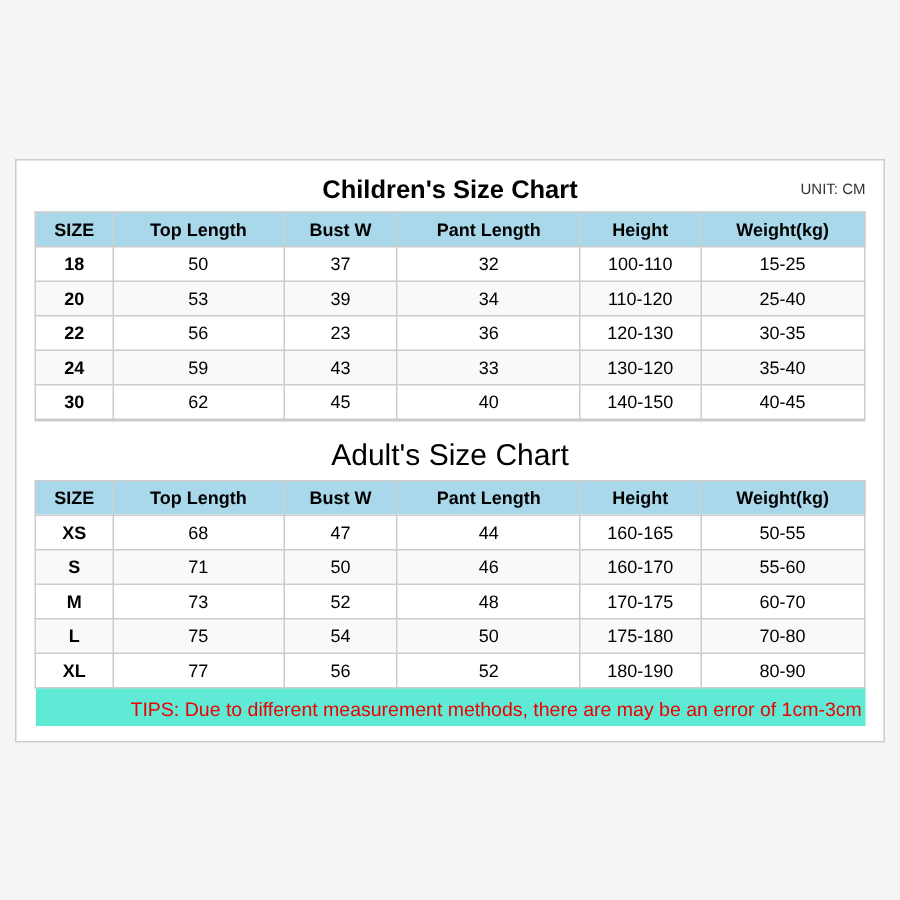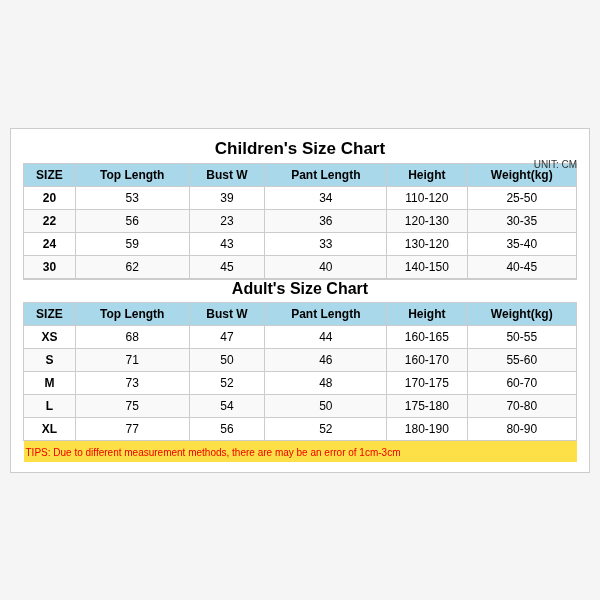--- a/index.html
+++ b/index.html
@@ -28,21 +28,21 @@
     .main-title {
       font-size: 17px;
       font-weight: bold;
       text-align: center;
     }
     .unit-label {
       font-size: 10px;
       color: #333;
       position: absolute;
       right: 0;
-      top: 20px;
+      top: 4px;
     }
     table {
       width: 100%;
       border-collapse: collapse;
       font-size: 12px;
     }
     th, td {
       border: 1px solid #ccc;
       text-align: center;
       padding: 4px 2px;
@@ -56,35 +56,35 @@
       background: #fff;
     }
     tbody tr:nth-child(even) td {
       background: #f9f9f9;
     }
     .size-col {
       font-weight: bold;
     }
     .section-title-row td {
       background: #fff;
-      font-size: 16px;
-      font-weight: bold;
+      font-size: 20px;
+      font-weight: normal;
       text-align: center;
-      padding: 0 2px 4px 2px;
+      padding: 12px 2px 4px 2px;
       border-left: none;
       border-right: none;
       border-top: 2px solid #ccc;
     }
     .tips-row td {
       border: none;
       color: #e00;
-      font-size: 10px;
-      text-align: left;
+      font-size: 13px;
+      text-align: right;
       padding-top: 6px;
-      background: #fde047;
+      background: #5eead4;
     }
     .children-header th {
       background-color: #a8d8ea;
     }
     .adult-header th {
       background-color: #a8d8ea;
     }
   </style>
 </head>
 <body>
@@ -102,26 +102,34 @@
       <th>SIZE</th>
           <th>Top Length</th>
           <th>Bust W</th>
           <th>Pant Length</th>
           <th>Height</th>
           <th>Weight(kg)</th>
         </tr>
     </thead>
     <tbody id="children-body">
         <tr>
+          <td class="size-col">18</td>
+          <td>50</td>
+          <td>37</td>
+          <td>32</td>
+          <td>100-110</td>
+          <td>15-25</td>
+        </tr>
+        <tr>
           <td class="size-col">20</td>
           <td>53</td>
           <td>39</td>
           <td>34</td>
           <td>110-120</td>
-          <td>25-50</td>
+          <td>25-40</td>
         </tr>
         <tr>
           <td class="size-col">22</td>
           <td>56</td>
           <td>23</td>
           <td>36</td>
           <td>120-130</td>
           <td>30-35</td>
         </tr>
         <tr>

